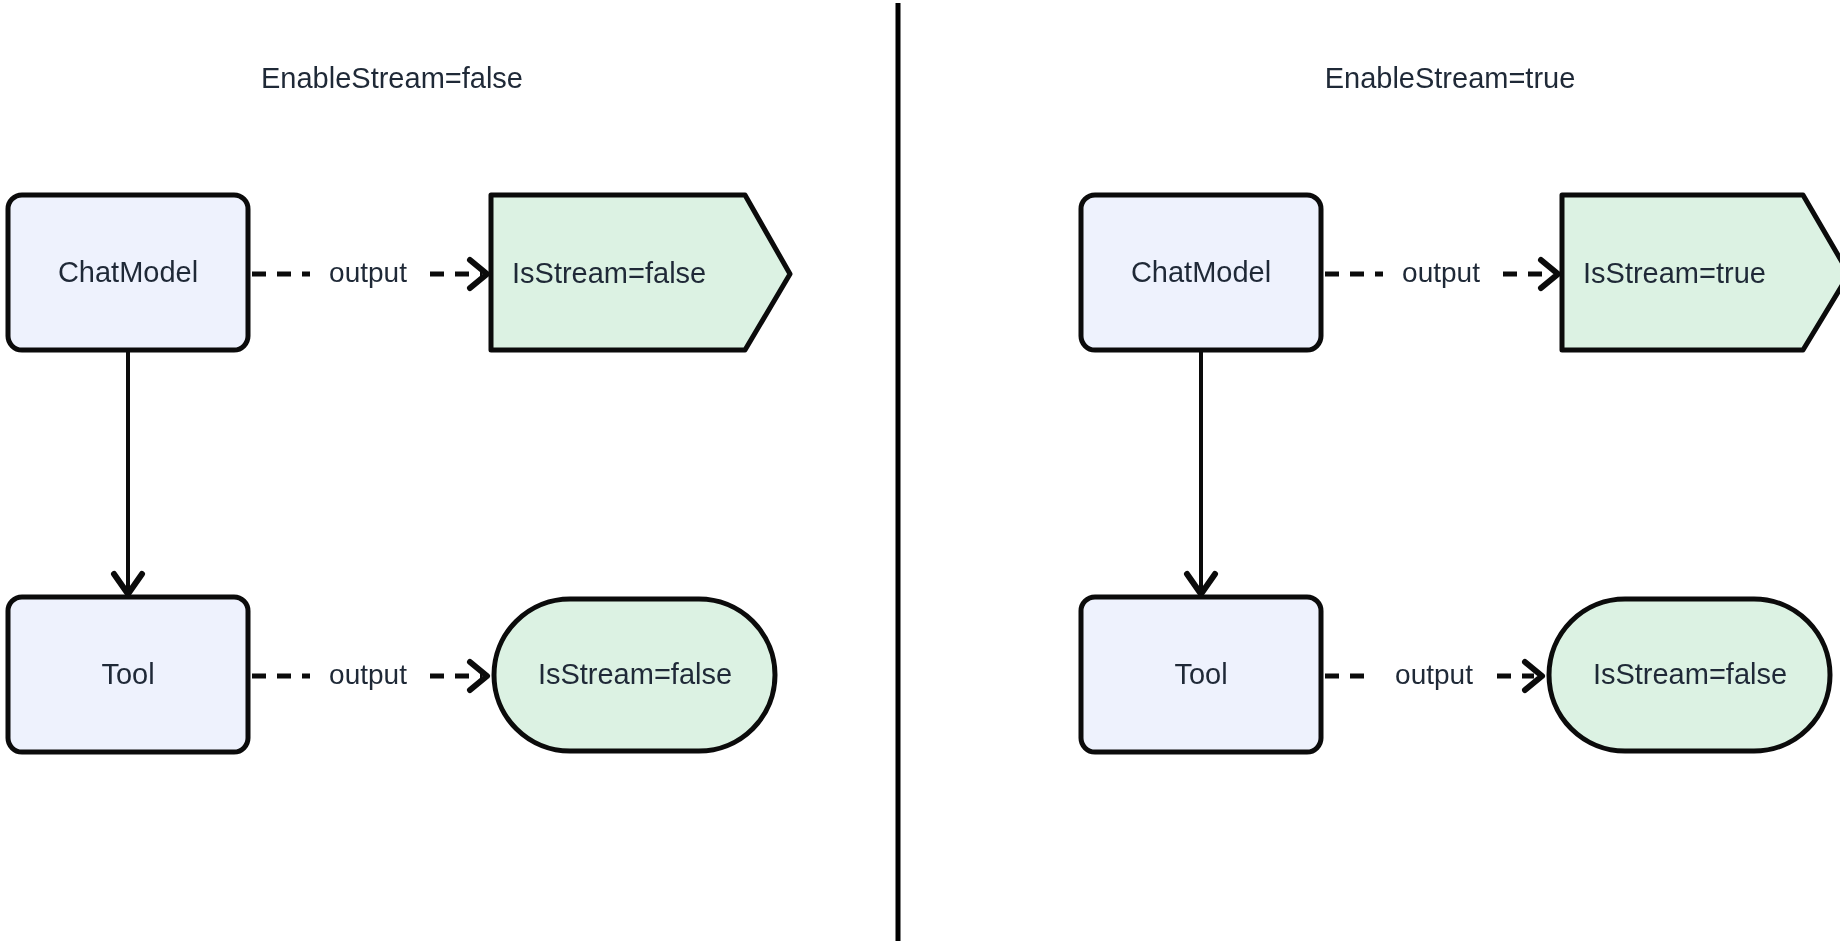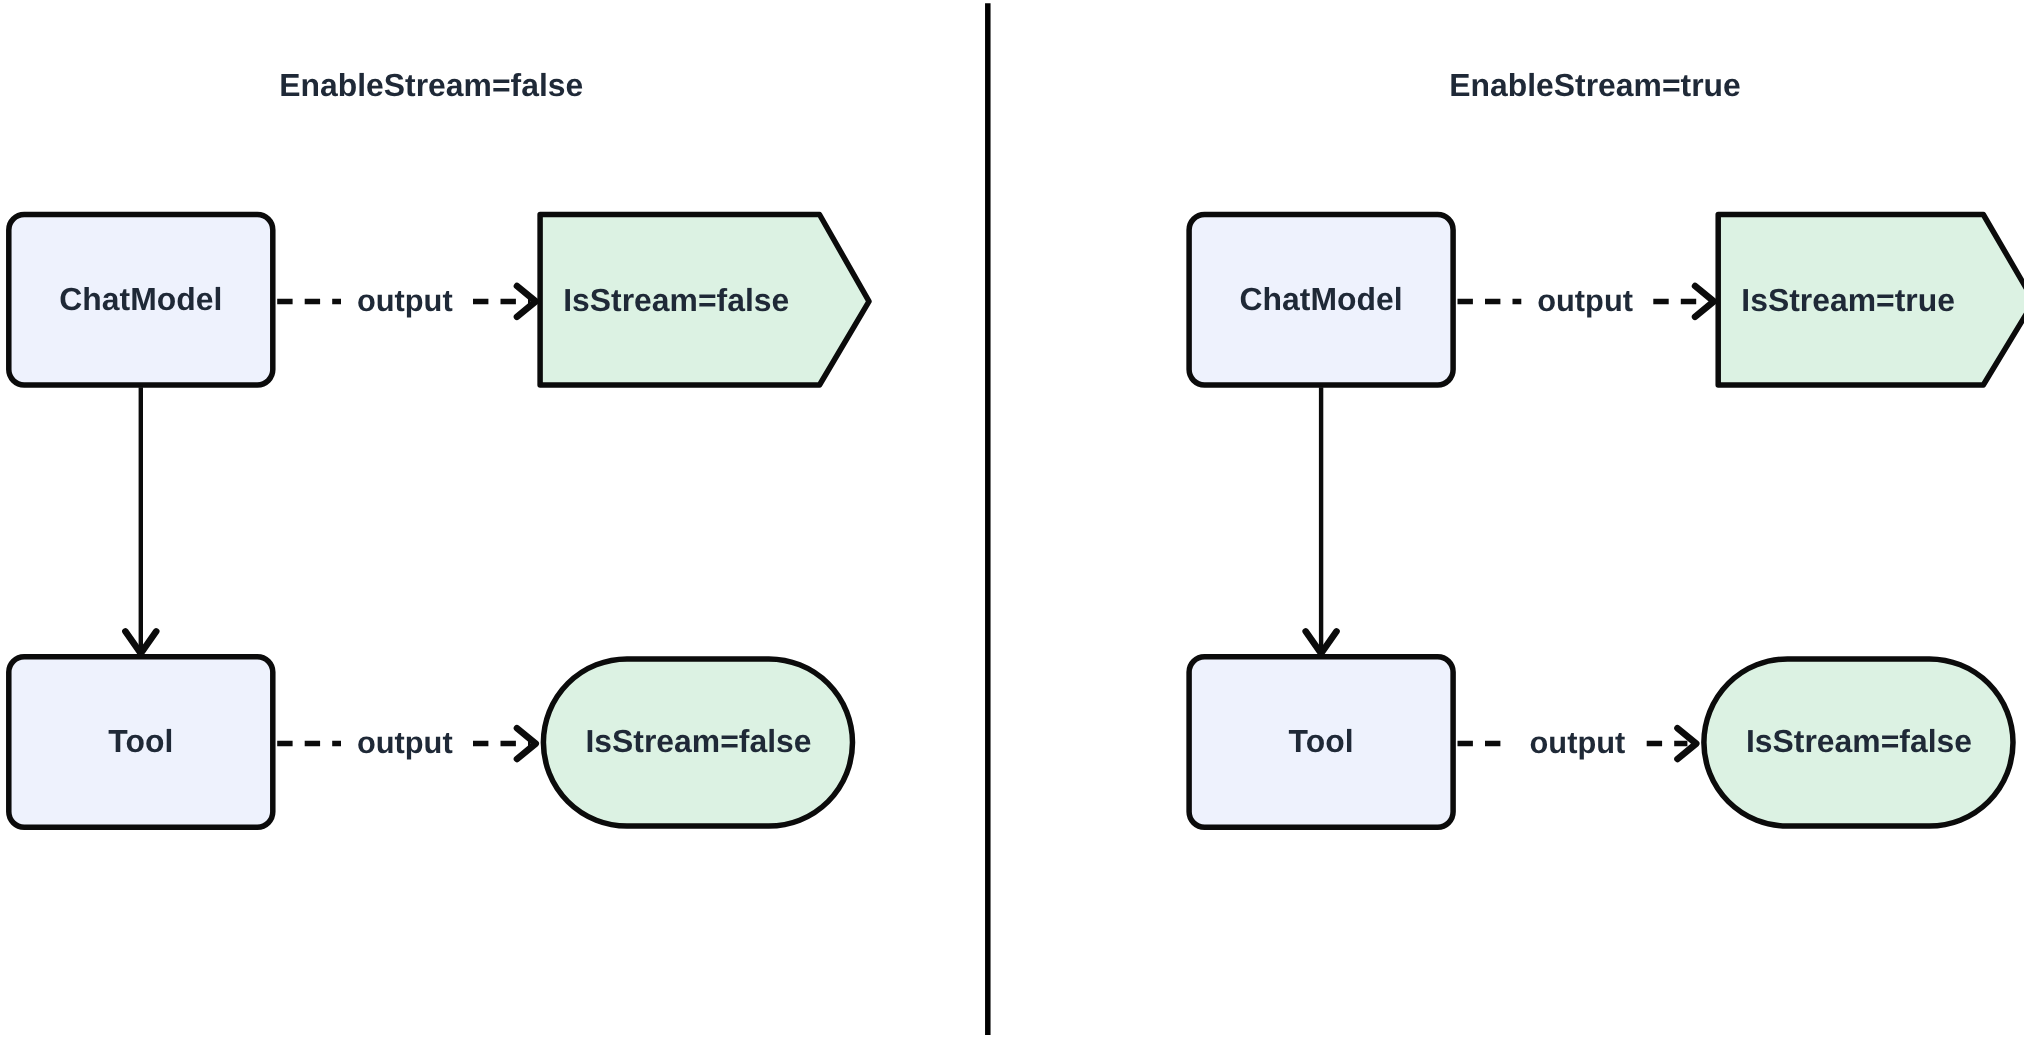--- a/index.html
+++ b/index.html
@@ -11,21 +11,20 @@
     width: 1840px;
     height: 944px;
     overflow: hidden;
     font-family: "Liberation Sans", sans-serif;
   }
   #diagram-root {
     position: relative;
     width: 1840px;
     height: 944px;
     background: #ffffff;
-    font-weight: bold;
   }
   svg#mermaid-svg {
     display: block;
     width: 1840px;
     height: 944px;
     background: #ffffff;
   }
   .node-shape {
     stroke: #0b0b0b;
     stroke-width: 5px;

